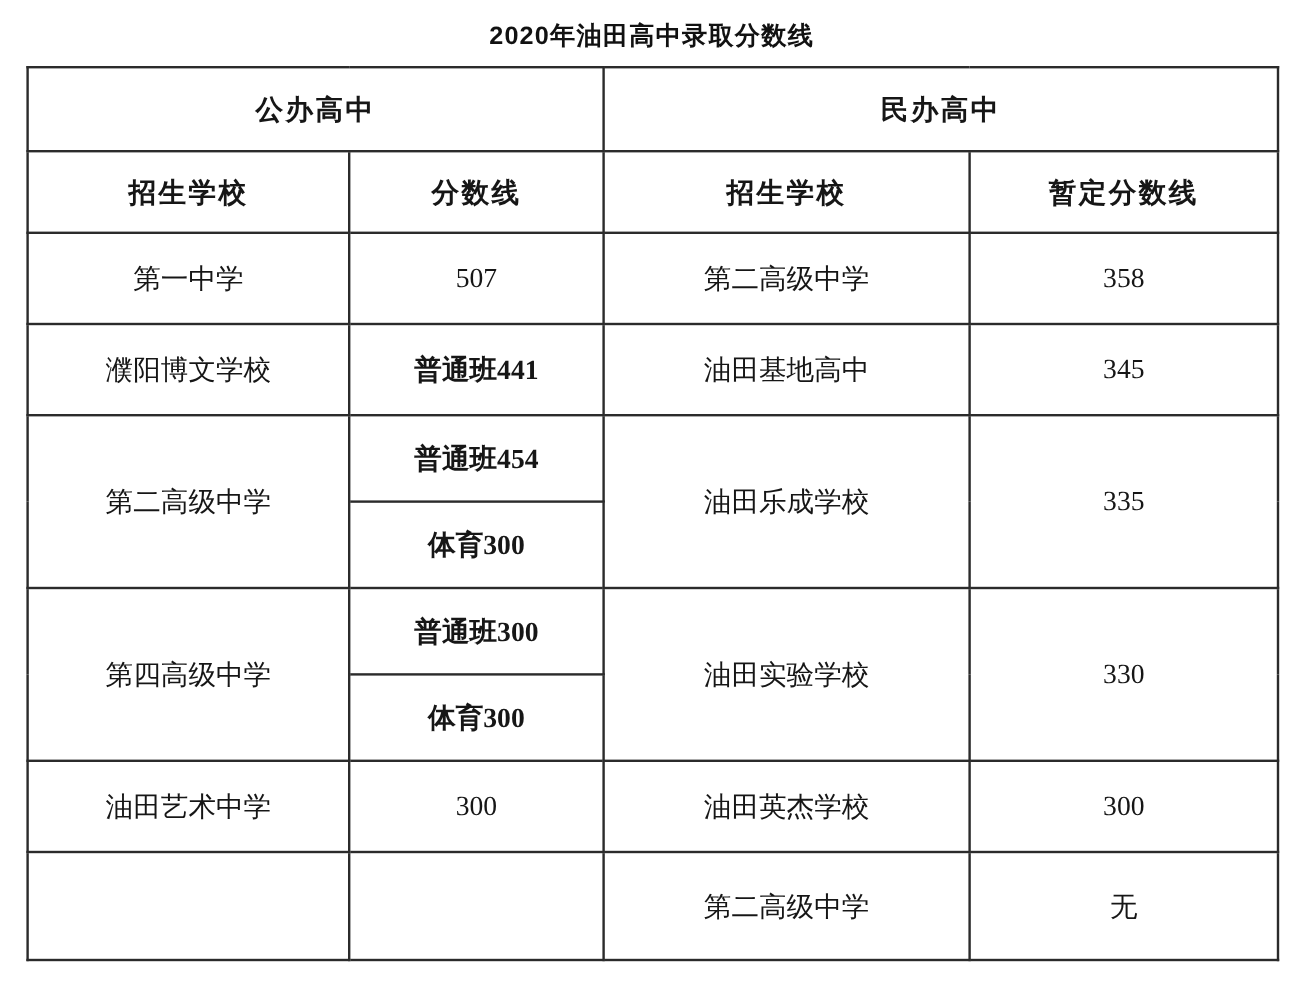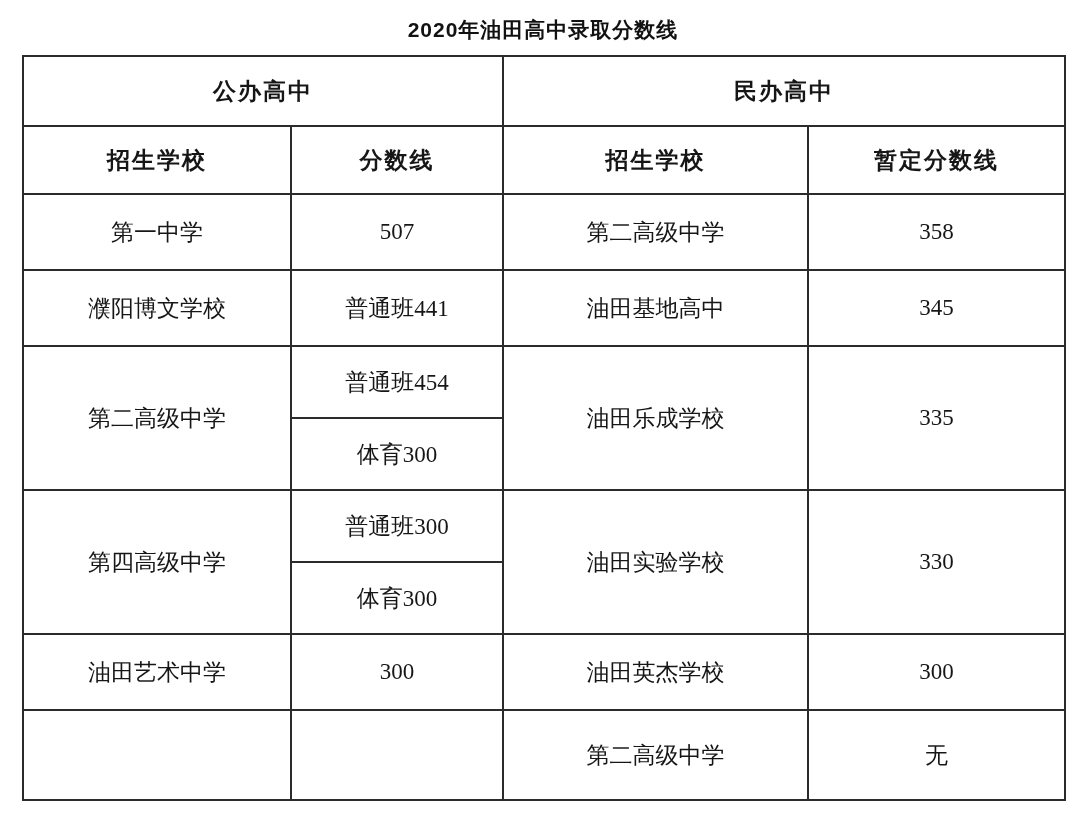--- a/index.html
+++ b/index.html
@@ -71,20 +71,21 @@
   .tall2 {
     height: 140px;
   }
   .num {
     font-family: "Liberation Serif", serif;
     font-size: 23px;
     border-radius: 14px;
   }
   .mixed {
     font-size: 23px;
+    font-weight: bold;
   }
   .empty-cell {
     height: 88px;
   }
   col.c1 { width: 268px; }
   col.c2 { width: 212px; }
   col.c3 { width: 305px; }
   col.c4 { width: 257px; }
 </style>
 </head>

